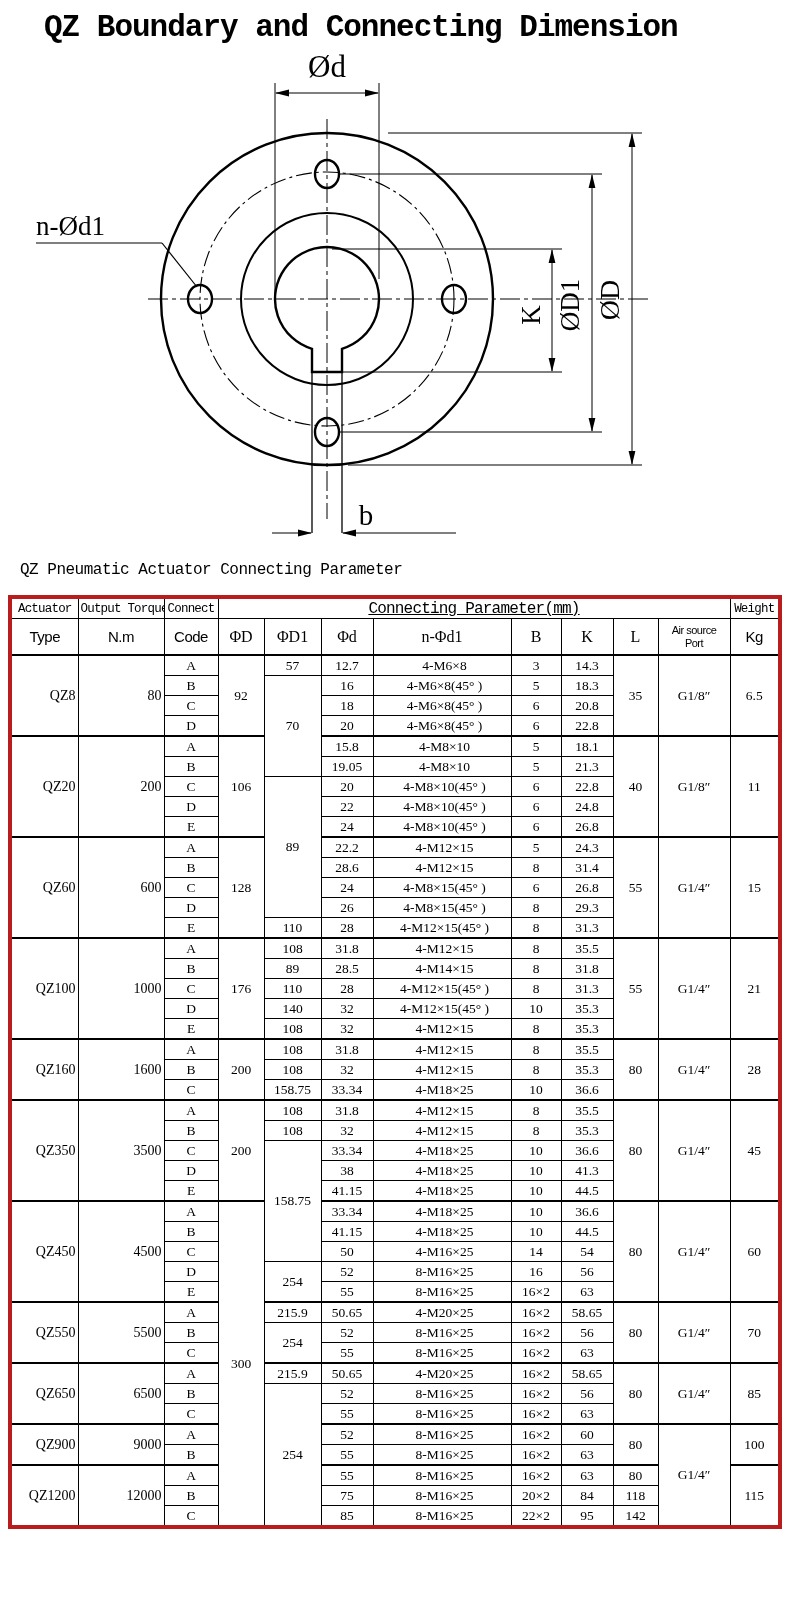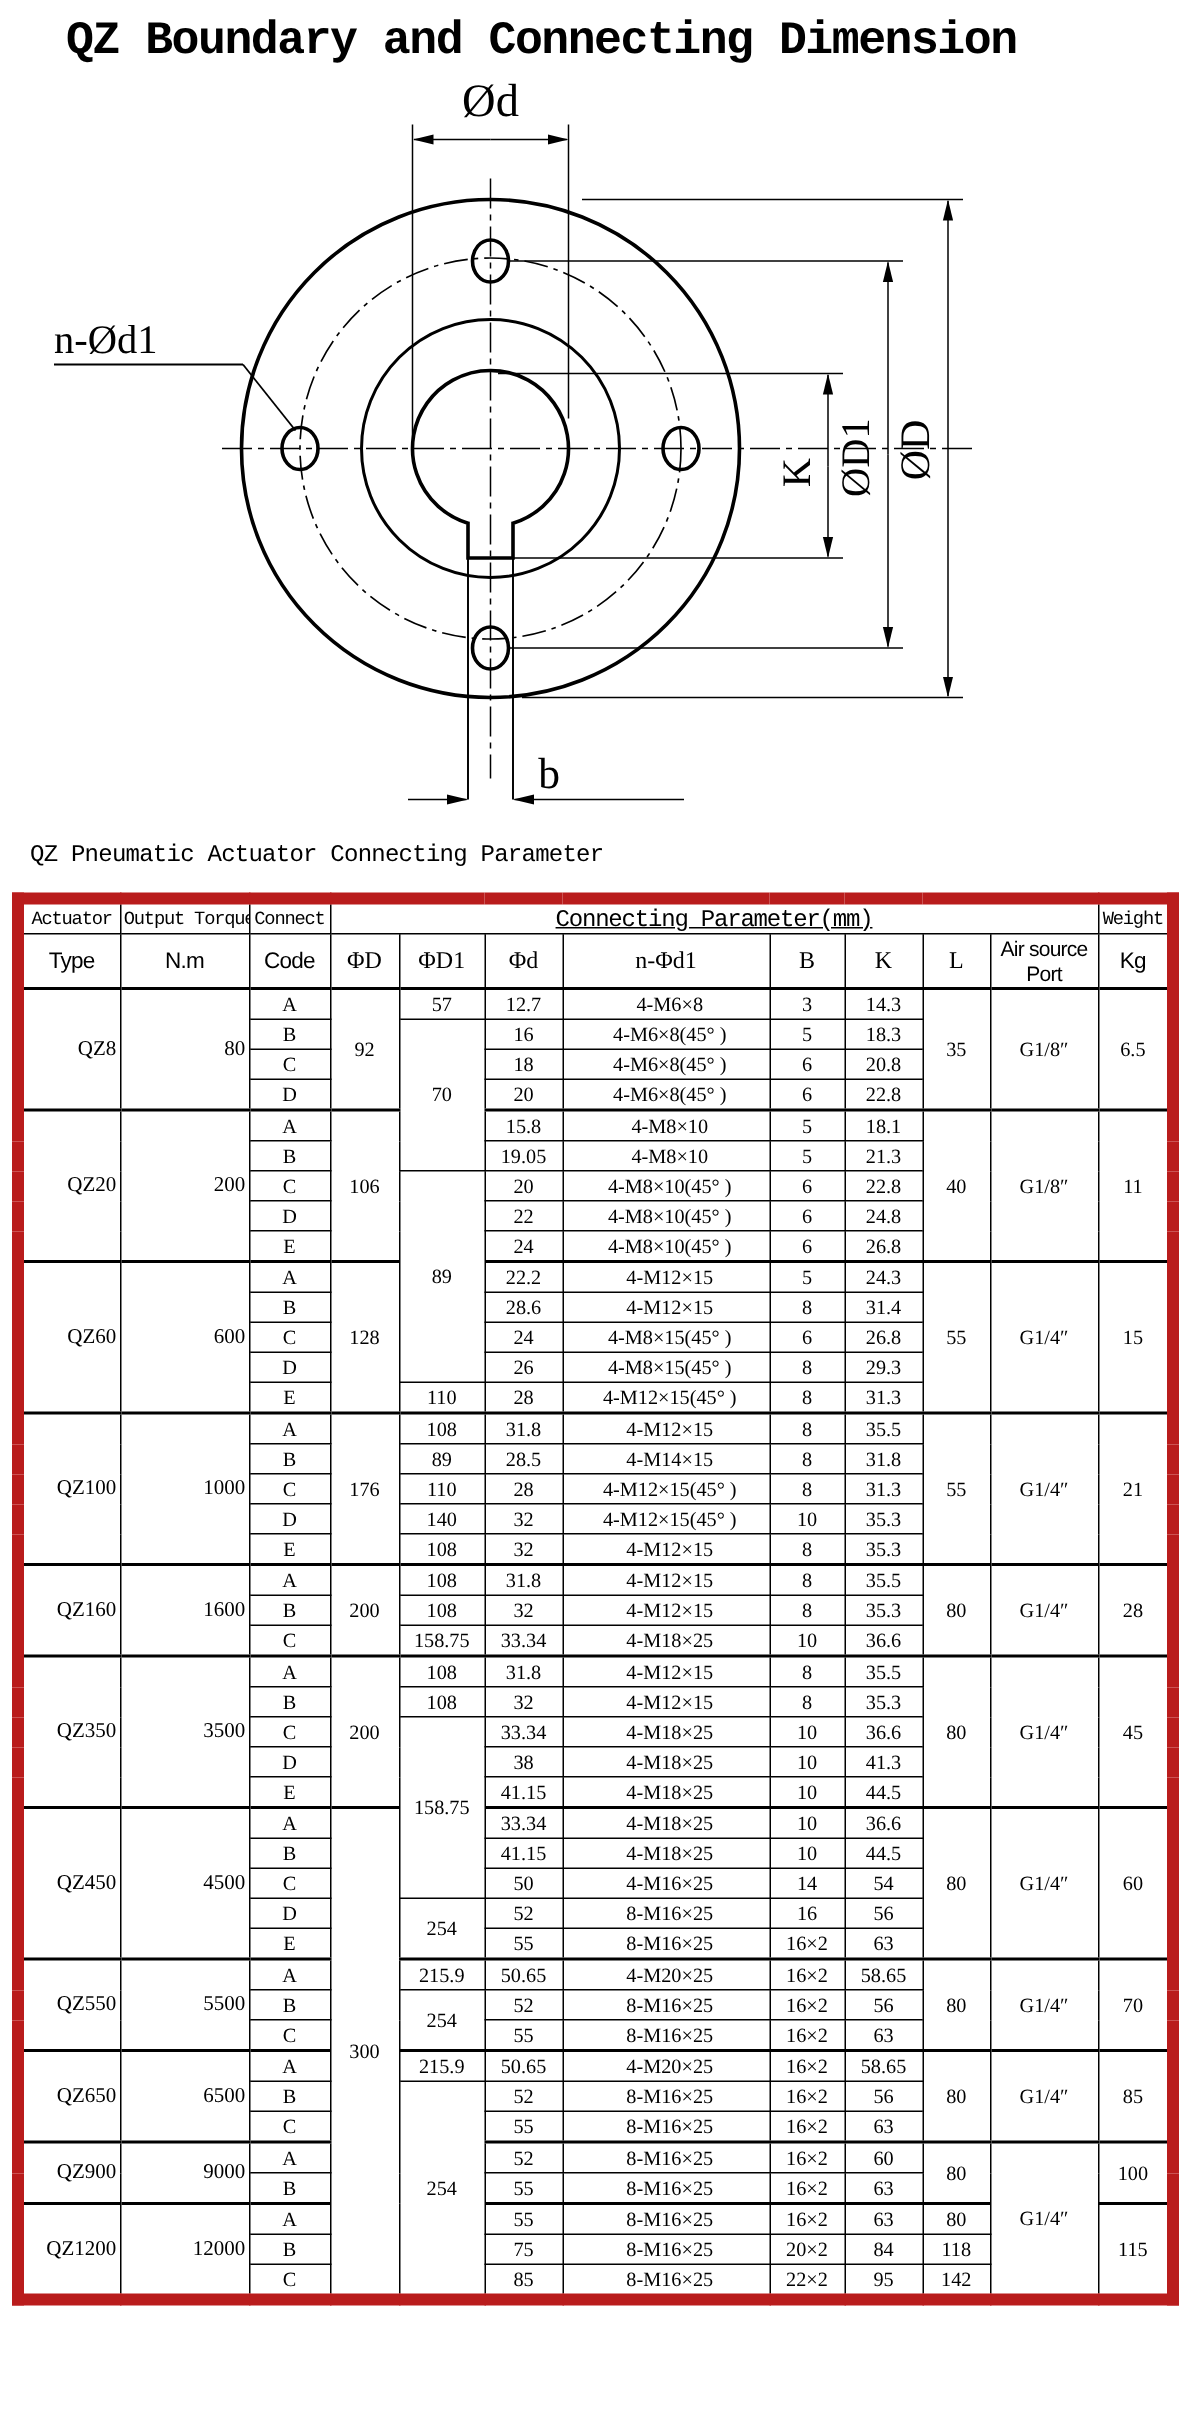--- a/index.html
+++ b/index.html
@@ -12,38 +12,38 @@
   .drawing-wrap{width:656px;height:500px;margin-top:2px;}
   svg text{font-family:"Liberation Serif",serif;fill:#000;}
   .sub-title{
     font-family:"Liberation Mono","DejaVu Sans Mono",monospace;
     font-weight:normal;font-size:16px;letter-spacing:-0.5px;
     margin:14px 0 0 20px;white-space:nowrap;
   }
   table{
     border-collapse:collapse;table-layout:fixed;
     margin:16px 0 0 8px;width:770px;
-    border:8px solid #b91c1c;
+    border:4px solid #b91c1c;
     padding-left:42px;
   }
   th,td{
     border:1px solid #000;text-align:center;vertical-align:middle;
     padding:0 2px;overflow:hidden;white-space:nowrap;
   }
   thead th{font-weight:normal;}
   tr.h1 th{
     height:19px;font-family:"Liberation Mono","DejaVu Sans Mono",monospace;
     font-size:12.5px;letter-spacing:-0.8px;
   }
   tr.h2 th{
     height:35px;font-family:Liberation Sans, sans-serif;
     font-size:15px;letter-spacing:-0.5px;border-bottom:2px solid #000;
   }
   tr.h2 th.sym{font-family:"Liberation Serif",serif;font-size:16px;letter-spacing:0;}
-  tr.h2 th.small{font-size:14px;line-height:1.15;letter-spacing:-0.5px;text-align:center;}
+  tr.h2 th.small{font-size:11px;line-height:1.15;letter-spacing:-0.5px;text-align:center;}
   tbody td{height:19px;font-size:13.5px;line-height:1;}
   td[data-col="nphid1"]{text-align:center;padding-left:7px;}
   td[data-col="type"],td[data-col="torque"]{font-size:14px;text-align:right;}
   tr.gs > td{border-top:2px solid #000;}
 </style>
 </head>
 <body>
 
 <h1 class="page-title">QZ Boundary and Connecting Dimension</h1>
 

